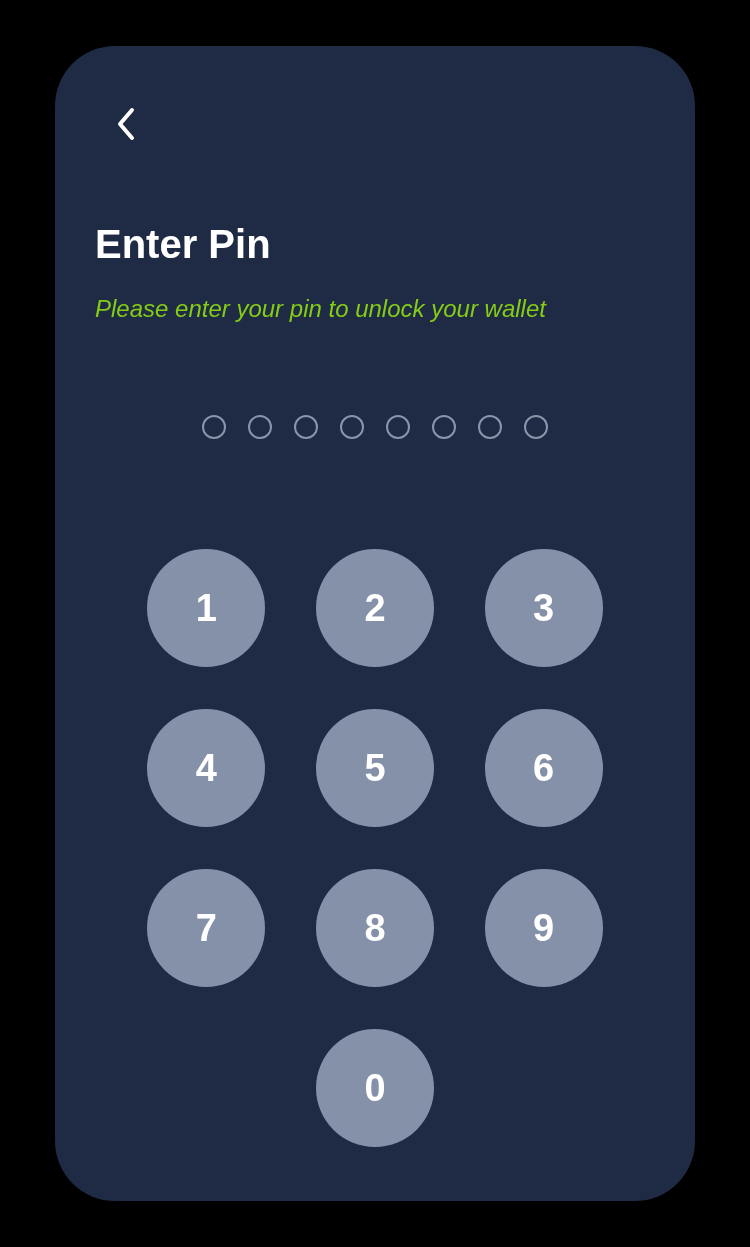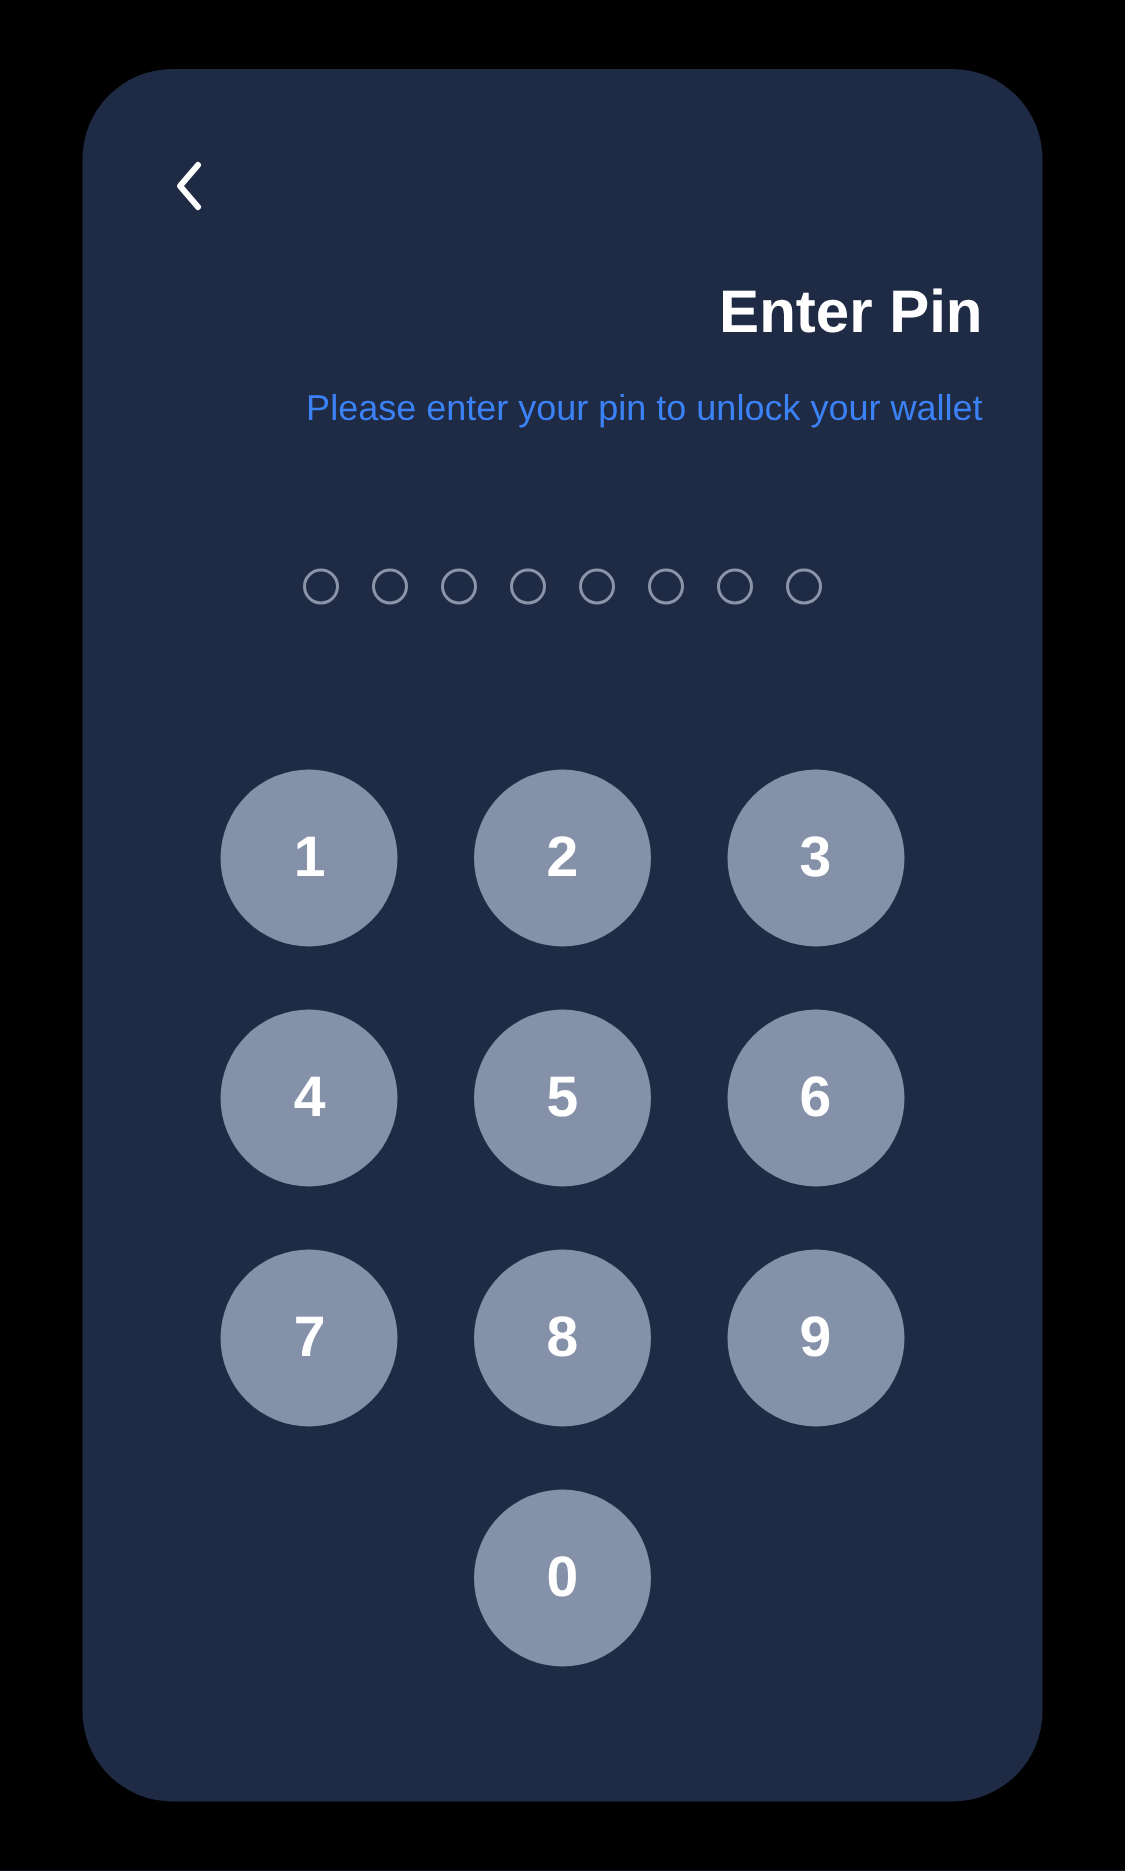--- a/index.html
+++ b/index.html
@@ -38,35 +38,36 @@
       justify-content: center;
       cursor: pointer;
     }
     
     .back-button svg {
       width: 20px;
       height: 34px;
     }
     
     .header-section {
-      margin-top: 80px;
-      text-align: right;
+      margin-top: 116px;
+      text-align: left;
     }
     
     .title {
       color: #ffffff;
       font-size: 40px;
       font-weight: 700;
     }
     
     .subtitle {
-      color: #3b82f6;
+      color: #84cc16;
       font-size: 24px;
       font-weight: 400;
       margin-top: 28px;
+      font-style: italic;
     }
     
     .pin-dots {
       display: flex;
       justify-content: center;
       gap: 22px;
       margin-top: 92px;
     }
     
     .pin-dot {

